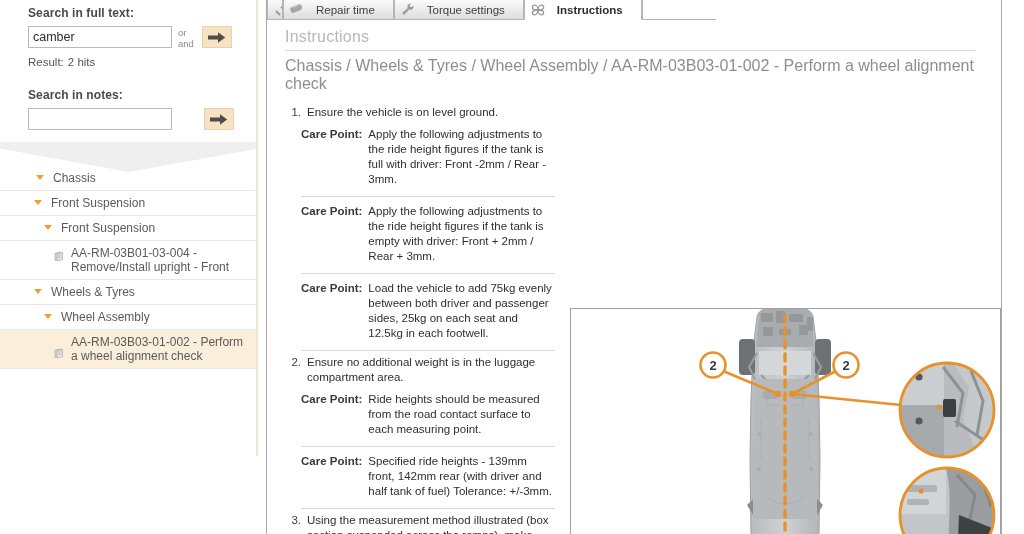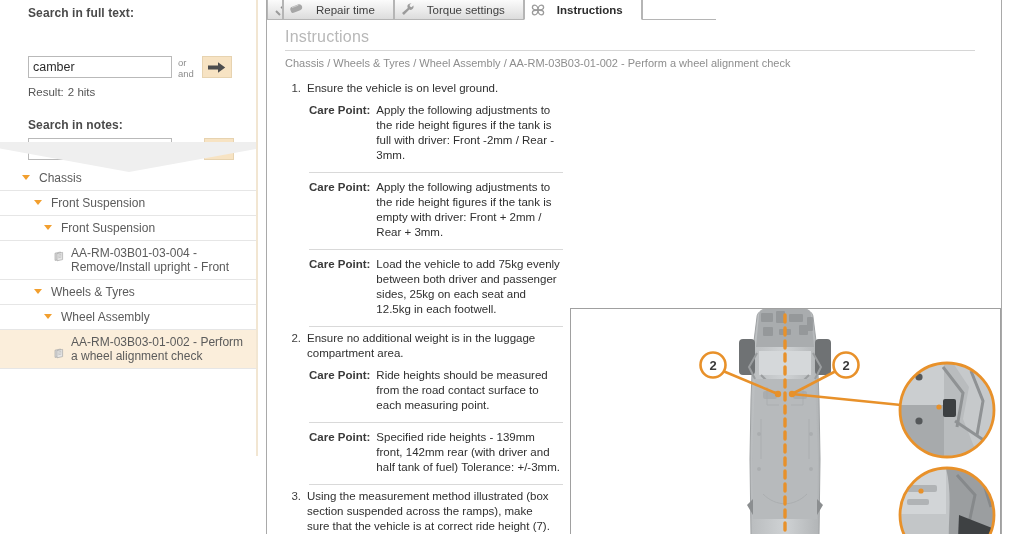--- a/index.html
+++ b/index.html
@@ -31,21 +31,20 @@
     font-size: 12px;
     font-weight: bold;
     color: #4a4a4a;
     padding-top: 6px;
     padding-bottom: 6px;
     letter-spacing: 0.1px;
   }
   .search-row {
     display: flex;
     align-items: flex-start;
-    margin-top: 30px;
   }
   .search-input {
     width: 144px;
     height: 22px;
     border: 1px solid #b9b9b9;
     background: #ffffff;
     font-family: "Liberation Sans", sans-serif;
     font-size: 12.5px;
     color: #2b2b2b;
     padding: 2px 4px;
@@ -131,21 +130,21 @@
     flex: 0 0 auto;
     width: 13px;
     padding-top: 2px;
   }
   .tree-label {
     font-size: 12px;
     color: #5b5b5b;
     line-height: 14px;
     padding-left: 4px;
   }
-  .lvl0 { padding-left: 22px; }
+  .lvl0 { padding-left: 36px; }
   .lvl1 { padding-left: 34px; }
   .lvl2 { padding-left: 44px; }
   .lvl3 { padding-left: 54px; }
 
   
   #content {
     position: absolute;
     left: 266px; top: 0;
     width: 736px; height: 534px;
     border-left: 1px solid #a9a9a9;
@@ -210,21 +209,21 @@
     font-weight: normal;
     letter-spacing: 0.2px;
     padding-bottom: 4px;
   }
   .head-rule {
     height: 1px;
     background: #d6d6d6;
     margin-bottom: 6px;
   }
   .breadcrumb {
-    font-size: 11px;
+    font-size: 16px;
     color: #8e8e8e;
     padding-bottom: 10px;
   }
 
   
   #steps {
     padding: 0 0 0 18px;
   }
   .step {
     display: flex;
@@ -239,21 +238,21 @@
     text-align: right;
     padding-right: 6px;
     line-height: 15px;
   }
   .step-text {
     font-size: 11.5px;
     color: #2f2f2f;
     line-height: 15px;
     max-width: 248px;
   }
-  .care-wrap { margin-left: 24px; }
+  .care-wrap { margin-left: 16px; }
   .care {
     display: flex;
     align-items: flex-start;
     border-bottom: 1px solid #d9d9d9;
     padding: 7px 0 9px 0;
     max-width: 254px;
   }
   .care.first { border-top: none; }
   .care-label {
     flex: 0 0 auto;

